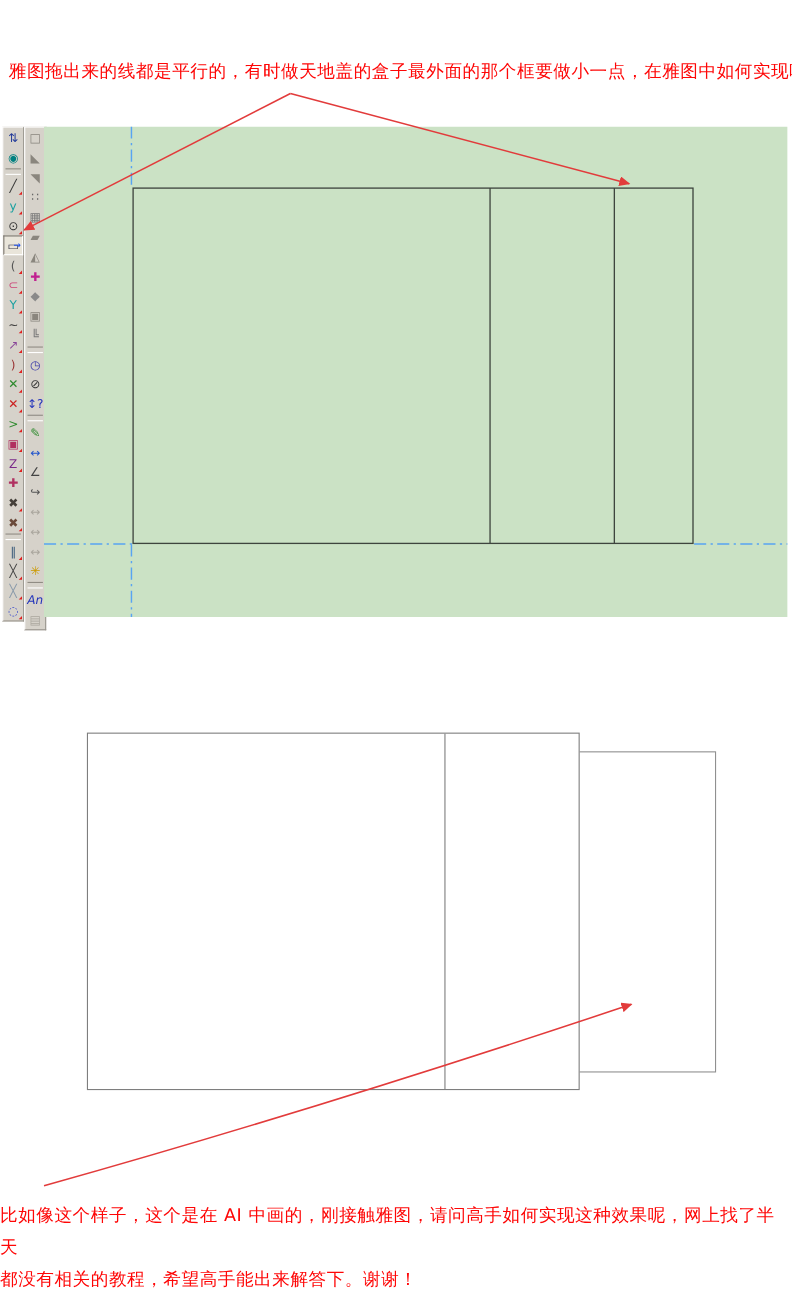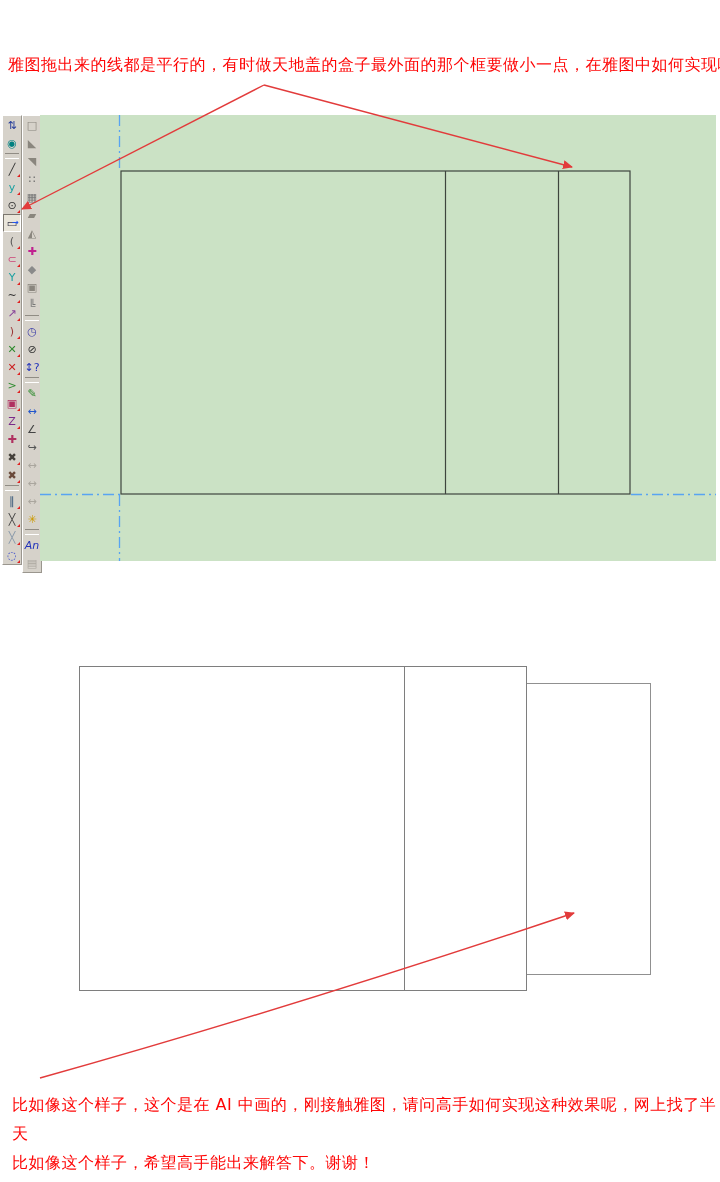--- a/index.html
+++ b/index.html
@@ -15,21 +15,21 @@
   html,body{margin:0;padding:0;}
   body{
     width:720px;height:1182px;position:relative;background:#ffffff;
     font-family:"DejaVu Sans","Liberation Sans",sans-serif;overflow:hidden;
   }
   .red-text{
     position:absolute;color:var(--text-red);font-size:16px;line-height:20px;
     letter-spacing:0.5px;white-space:nowrap;
   }
   .top-text{left:8px;top:55px;}
-  .bottom-text{left:12px;top:1090px;line-height:29px;white-space:normal;width:706px;}
+  .bottom-text{left:0;top:1090px;line-height:29px;white-space:normal;width:706px;}
 
   
   .cad{position:absolute;left:2px;top:115px;width:714px;height:446px;}
   .tb-col{
     position:absolute;top:0;width:18px;background:var(--toolbar-bg);
     border:1px solid #9a968e;border-top-color:#ffffff;border-left-color:#ffffff;
     box-sizing:content-box;
   }
   #tb-left{left:0;}
   #tb-right{left:20px;}
@@ -145,21 +145,21 @@
   </svg>
 </div>
 
 <div class="ai-big">
   <div class="ai-divider"></div>
 </div>
 <div class="ai-small"></div>
 
 <div class="red-text bottom-text">
   <span>比如像这个样子，这个是在 AI 中画的，刚接触雅图，请问高手如何实现这种效果呢，网上找了半天</span><br>
-  <span>比如像这个样子，希望高手能出来解答下。谢谢！</span>
+  <span>都没有相关的教程，希望高手能出来解答下。谢谢！</span>
 </div>
 
 <svg class="arrows" width="720" height="1182">
   <defs>
     <marker id="ah" orient="auto" markerUnits="userSpaceOnUse" markerWidth="11" markerHeight="9" refX="9" refY="4.5">
       <path d="M0,0 L10,4.5 L0,9 Z" fill="#e23b3b"></path>
     </marker>
   </defs>
   <path class="arrow" d="M264,85 L22,209" marker-end="url(#ah)"></path>
   <path class="arrow" d="M264,85 L572,167" marker-end="url(#ah)"></path>

